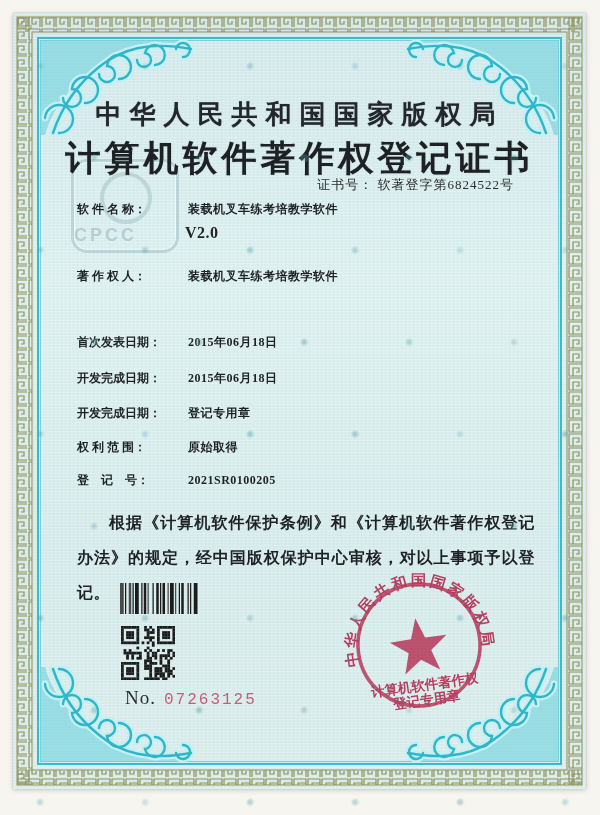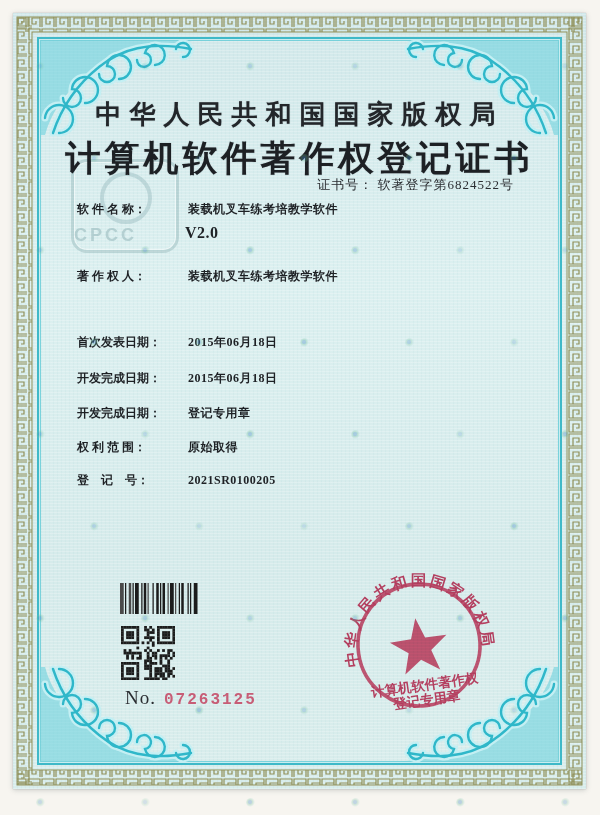--- a/index.html
+++ b/index.html
@@ -55,21 +55,21 @@
     font-size:16px;font-weight:700;color:#1e2125;
     line-height:35px;text-align:justify;text-indent:2em;letter-spacing:.5px;
   }
   
   .barcode{position:absolute;left:107px;top:570px;}
   .qrcode{position:absolute;left:108px;top:613px;}
   .serial{position:absolute;left:112px;top:674px;font-size:19px;color:#2a2d31;}
   .serial .no-lab{font-weight:400;letter-spacing:1px;}
   .serial .no-num{
     font-family:"Liberation Mono","DejaVu Sans Mono",monospace;
-    font-size:16px;color:#c75d76;letter-spacing:2px;margin-left:8px;font-weight:700;
+    font-size:16px;color:#c75d76;letter-spacing:2px;margin-left:8px;font-weight:400;
   }
   
   .seal{
     position:absolute;left:330px;top:556px;width:152px;height:152px;
     transform:rotate(-8deg);mix-blend-mode:multiply;opacity:.92;
   }
   .issue-date{
     position:absolute;left:318px;top:679px;width:170px;text-align:center;
     font-size:18px;font-weight:700;color:#17191c;letter-spacing:1px;
   }
@@ -234,20 +234,21 @@
       <div class="frow" style="top:426px">
         <span class="lab">权 利 范 围：</span>
         <span class="val">原始取得</span>
       </div>
       <div class="frow" style="top:459px">
         <span class="lab">登　记　号：</span>
         <span class="val">2021SR0100205</span>
       </div>
     </div>
 
+    <div class="statement">根据《计算机软件保护条例》和《计算机软件著作权登记办法》的规定，经中国版权保护中心审核，对以上事项予以登记。</div>
 
     <svg class="barcode" id="barcode" width="94" height="31" xmlns="http://www.w3.org/2000/svg">
         <rect x="0" y="0" width="3.75" height="31" fill="#4a4a4a"></rect>
         <rect x="5" y="0" width="1.25" height="31" fill="#1c1c1c"></rect>
         <rect x="8.75" y="0" width="2.5" height="31" fill="#4a4a4a"></rect>
         <rect x="12.5" y="0" width="1.25" height="31" fill="#1c1c1c"></rect>
         <rect x="15" y="0" width="3.75" height="31" fill="#1c1c1c"></rect>
         <rect x="21.25" y="0" width="1.25" height="31" fill="#1c1c1c"></rect>
         <rect x="23.75" y="0" width="2.5" height="31" fill="#1c1c1c"></rect>
         <rect x="27.5" y="0" width="1.25" height="31" fill="#4a4a4a"></rect>

